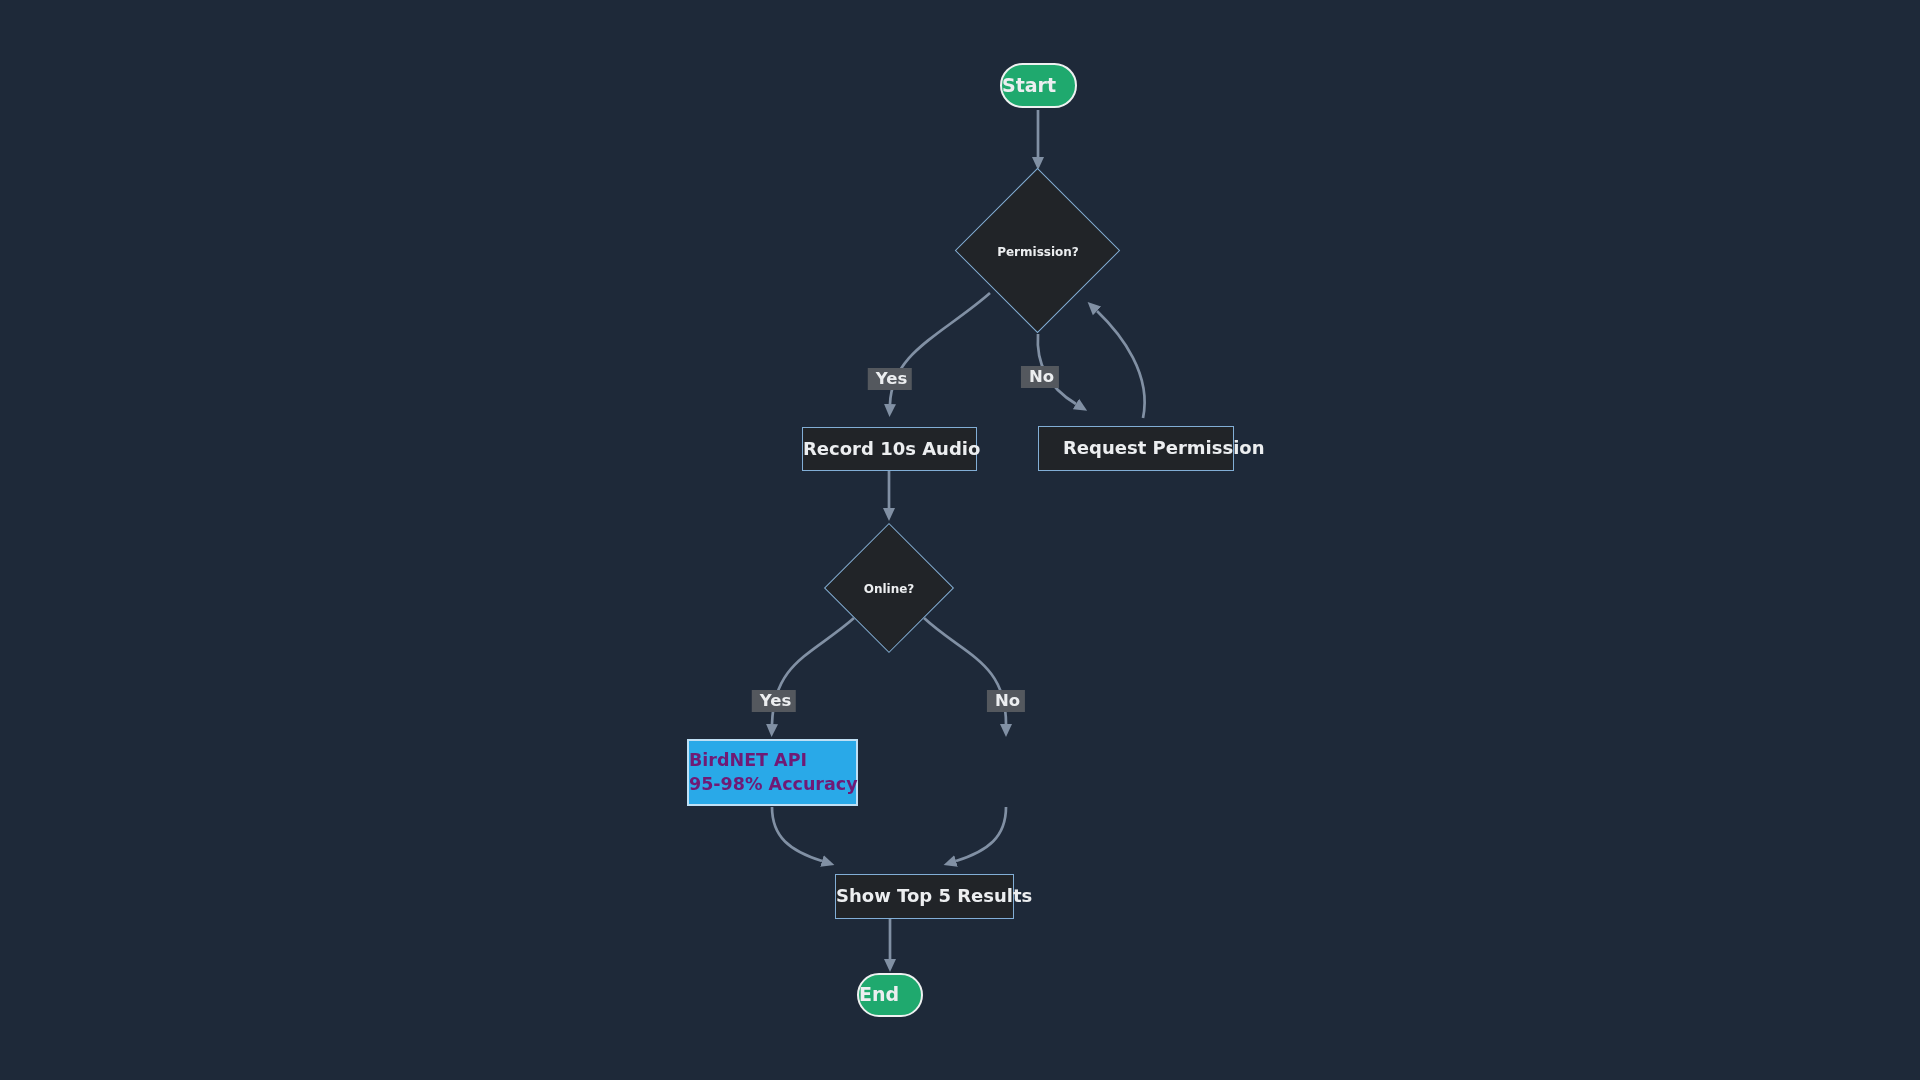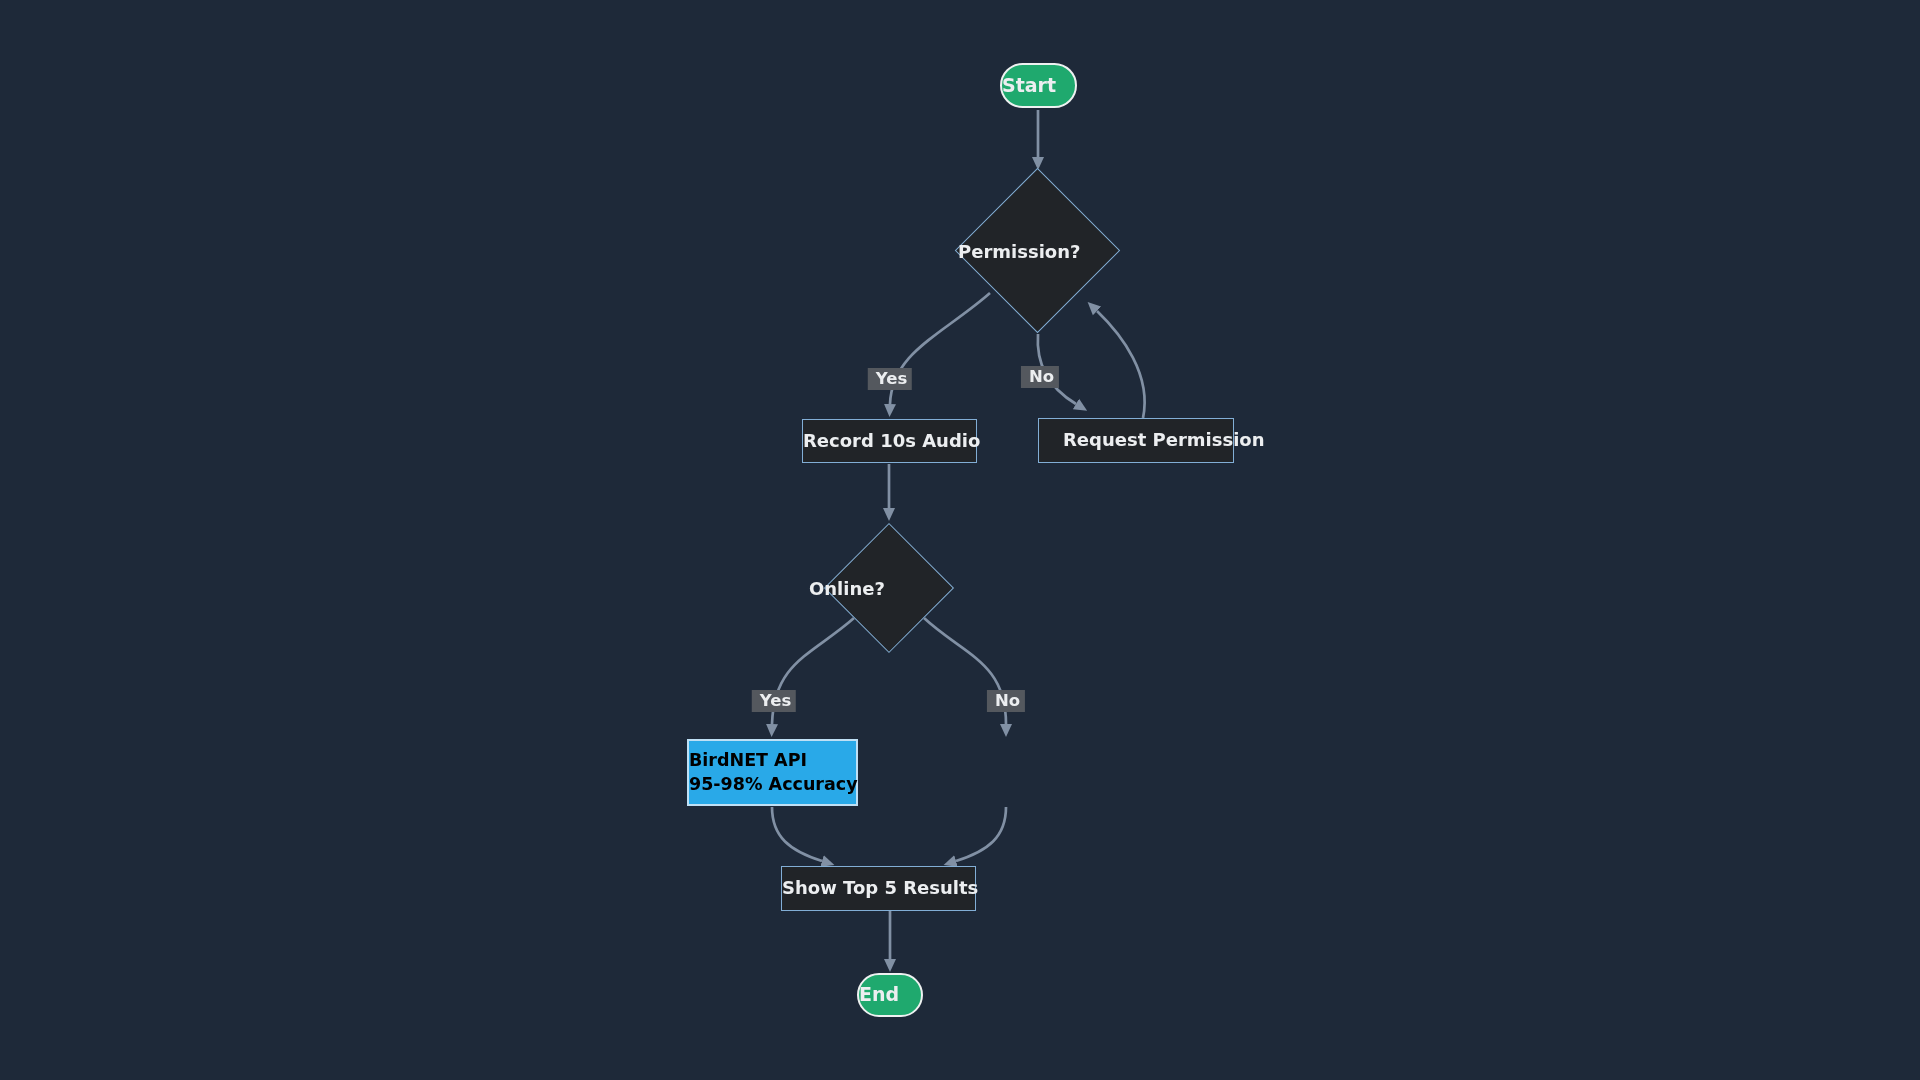--- a/index.html
+++ b/index.html
@@ -39,48 +39,50 @@
     text-align: center;
     color: var(--text_light, #eceef0);
     font-size: 18px;
     font-weight: bold;
     line-height: 1.35;
     white-space: nowrap;
   }
   .rect-node {
     background: var(--node_fill, #212428);
     border: 1.5px solid var(--node_border, #82aed6);
+    margin-top: 8px;
   }
   .pill {
     background: var(--terminal_fill, #1fa96e);
     border: 2px solid var(--terminal_border, #eef1f1);
     border-radius: 999px;
     font-size: 19px;
   }
   .diamond {
     position: absolute;
     box-sizing: border-box;
     background: var(--node_fill, #212428);
     border: 1.5px solid var(--node_border, #82aed6);
     transform: rotate(45deg);
   }
   .diamond-label {
     position: absolute;
     display: flex;
     align-items: center;
+    justify-content: center;
     color: var(--text_light, #eceef0);
-    font-size: 18px;
+    font-size: 12px;
     font-weight: bold;
     text-align: center;
     white-space: nowrap;
   }
   .api-node {
     background: var(--api_fill, #29a9e8);
     border: 2px solid var(--api_border, #bfe0f5);
-    color: #000000;
+    color: #701a75;
     font-size: 17.5px;
   }
   .proc-node {
     background: var(--processing_fill, #f6a513);
     border: 2px solid var(--processing_border, #e9e6df);
     color: var(--text_dark, #17181a);
     font-size: 17.5px;
   }
   .edge-label {
     position: absolute;
@@ -138,21 +140,21 @@
   <div class="diamond-label" style="left:809px; top:578px; width:160px; height:21px;">
     <span>Online?</span>
   </div>
 
   <div class="node api-node" style="left:687px; top:739px; width:171px; height:67px;">
     <span>BirdNET API</span>
     <span>95-98% Accuracy</span>
   </div>
 
 
-  <div class="node rect-node" style="left:781px; top:866px; width:195px; height:45px;">
+  <div class="node rect-node" style="left:835px; top:866px; width:179px; height:45px;">
     <span>Show Top 5 Results</span>
   </div>
 
   <div class="node pill" style="left:857px; top:973px; width:66px; height:44px;">
     <span>End</span>
   </div>
 
   <div class="edge-label" style="left:890px; top:379px;">Yes</div>
   <div class="edge-label" style="left:1040px; top:377px;">No</div>
   <div class="edge-label" style="left:774px; top:701px;">Yes</div>

